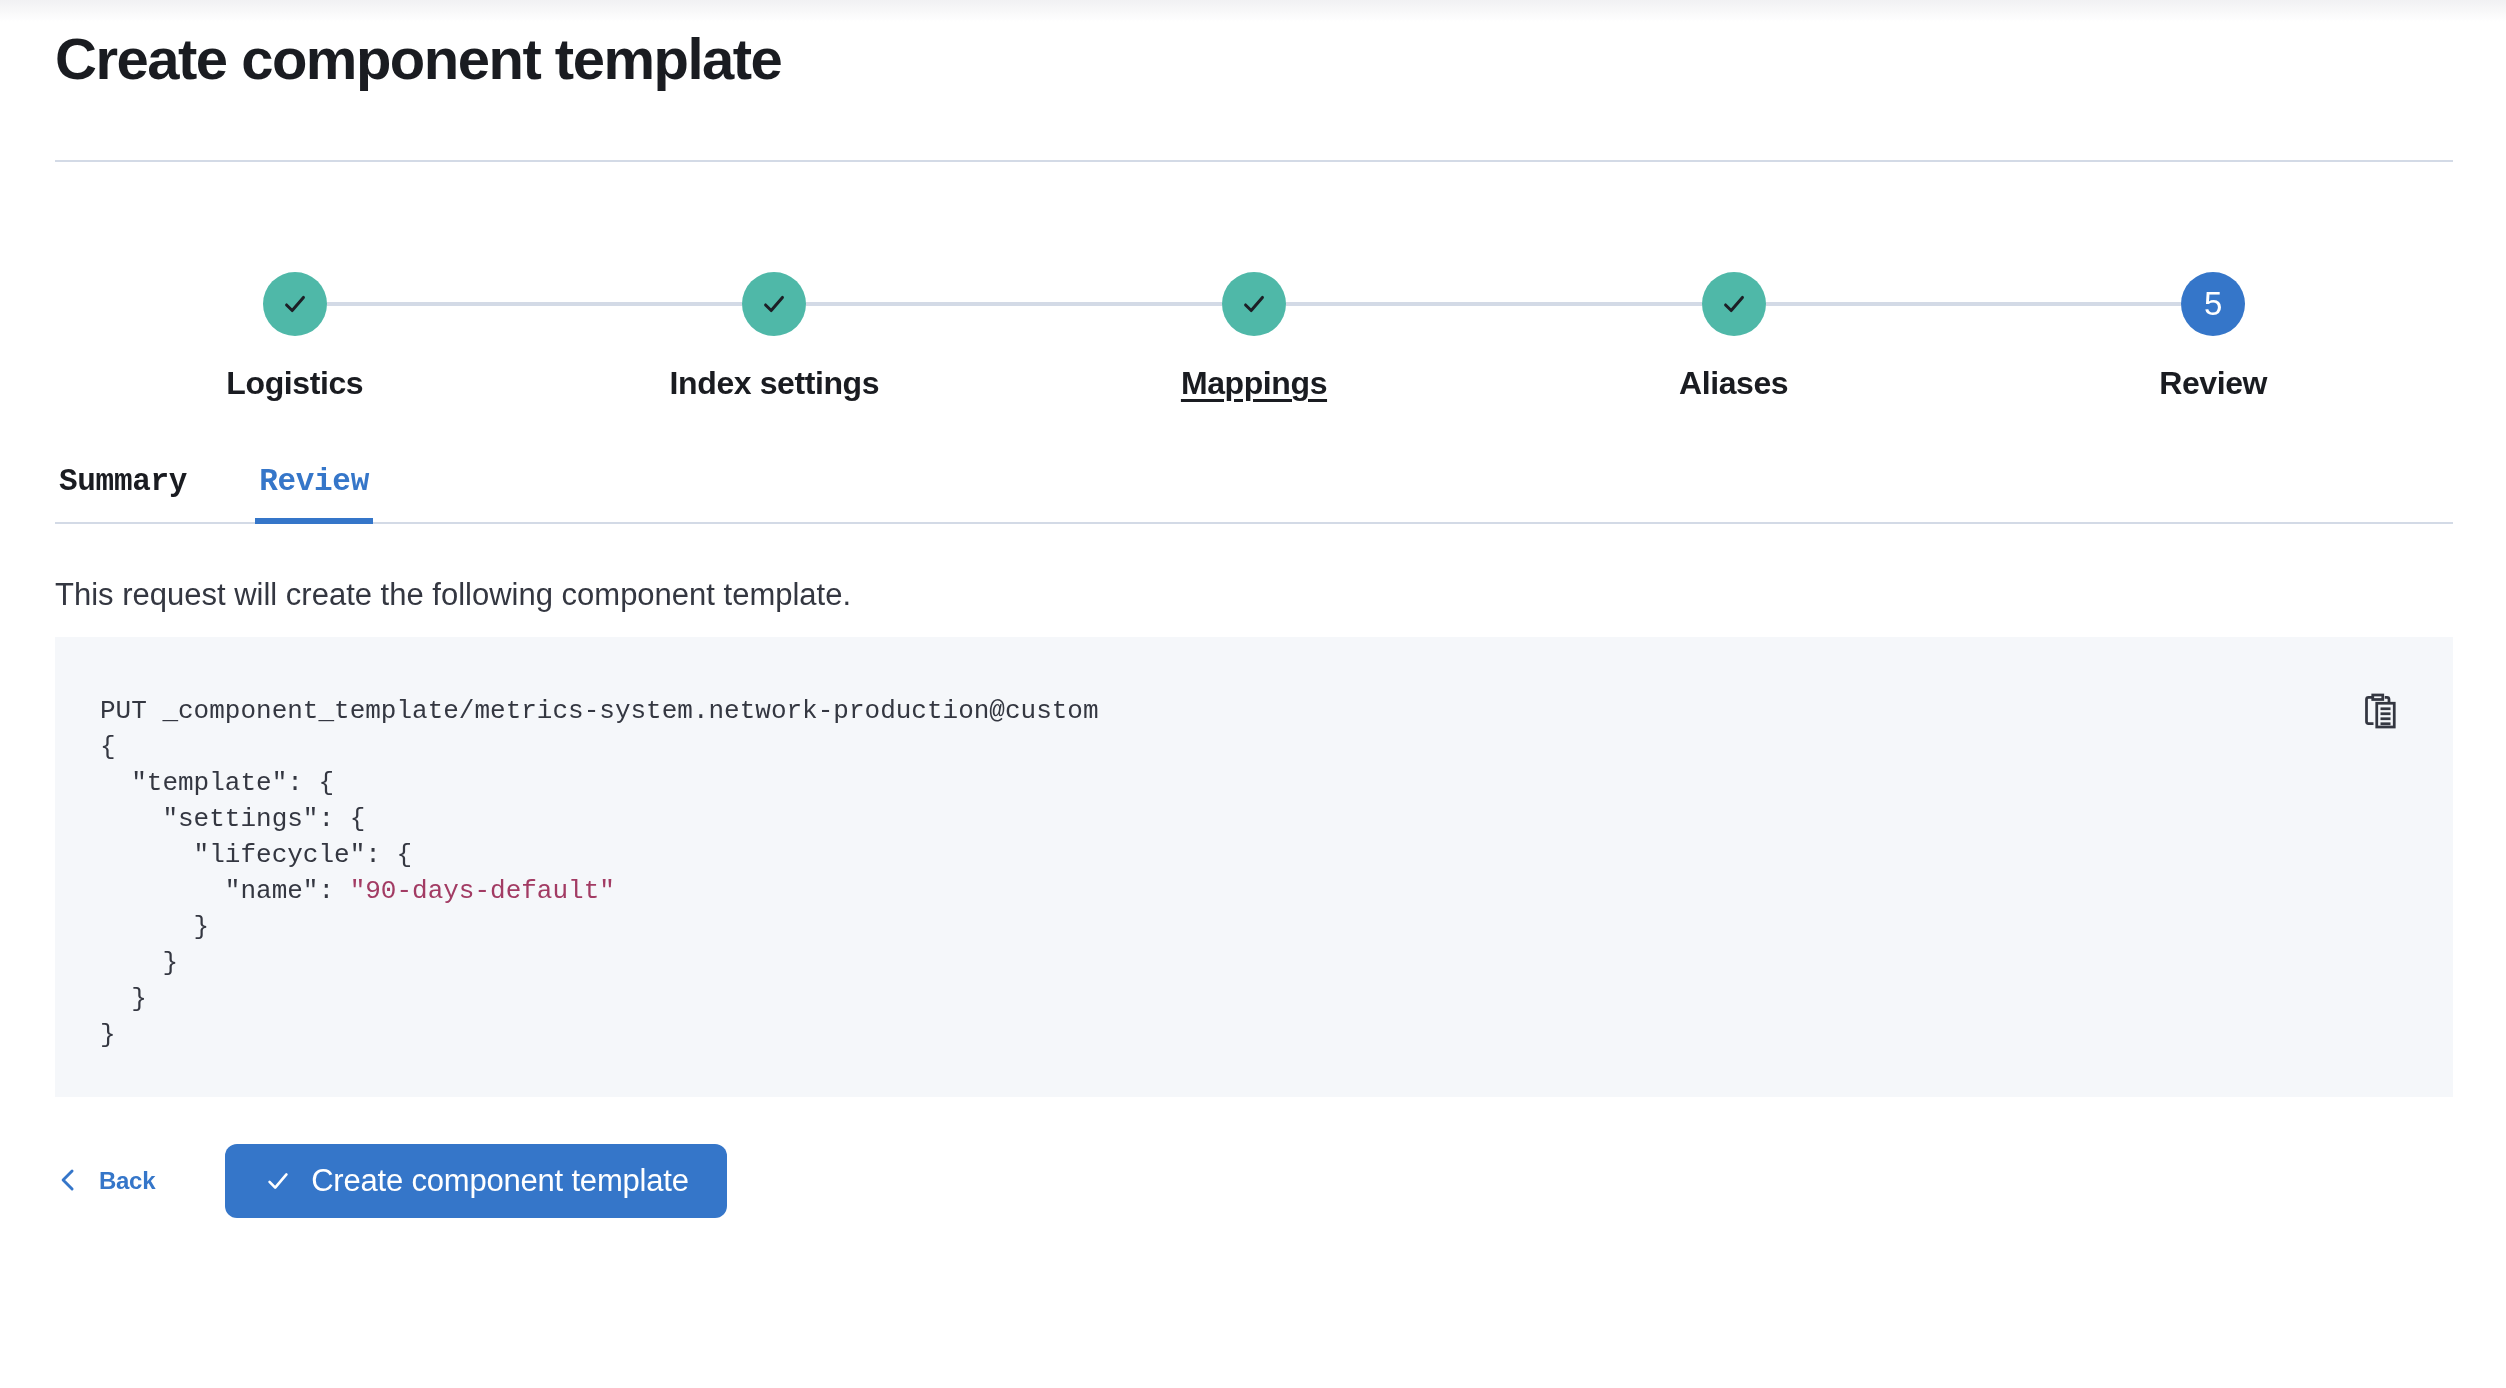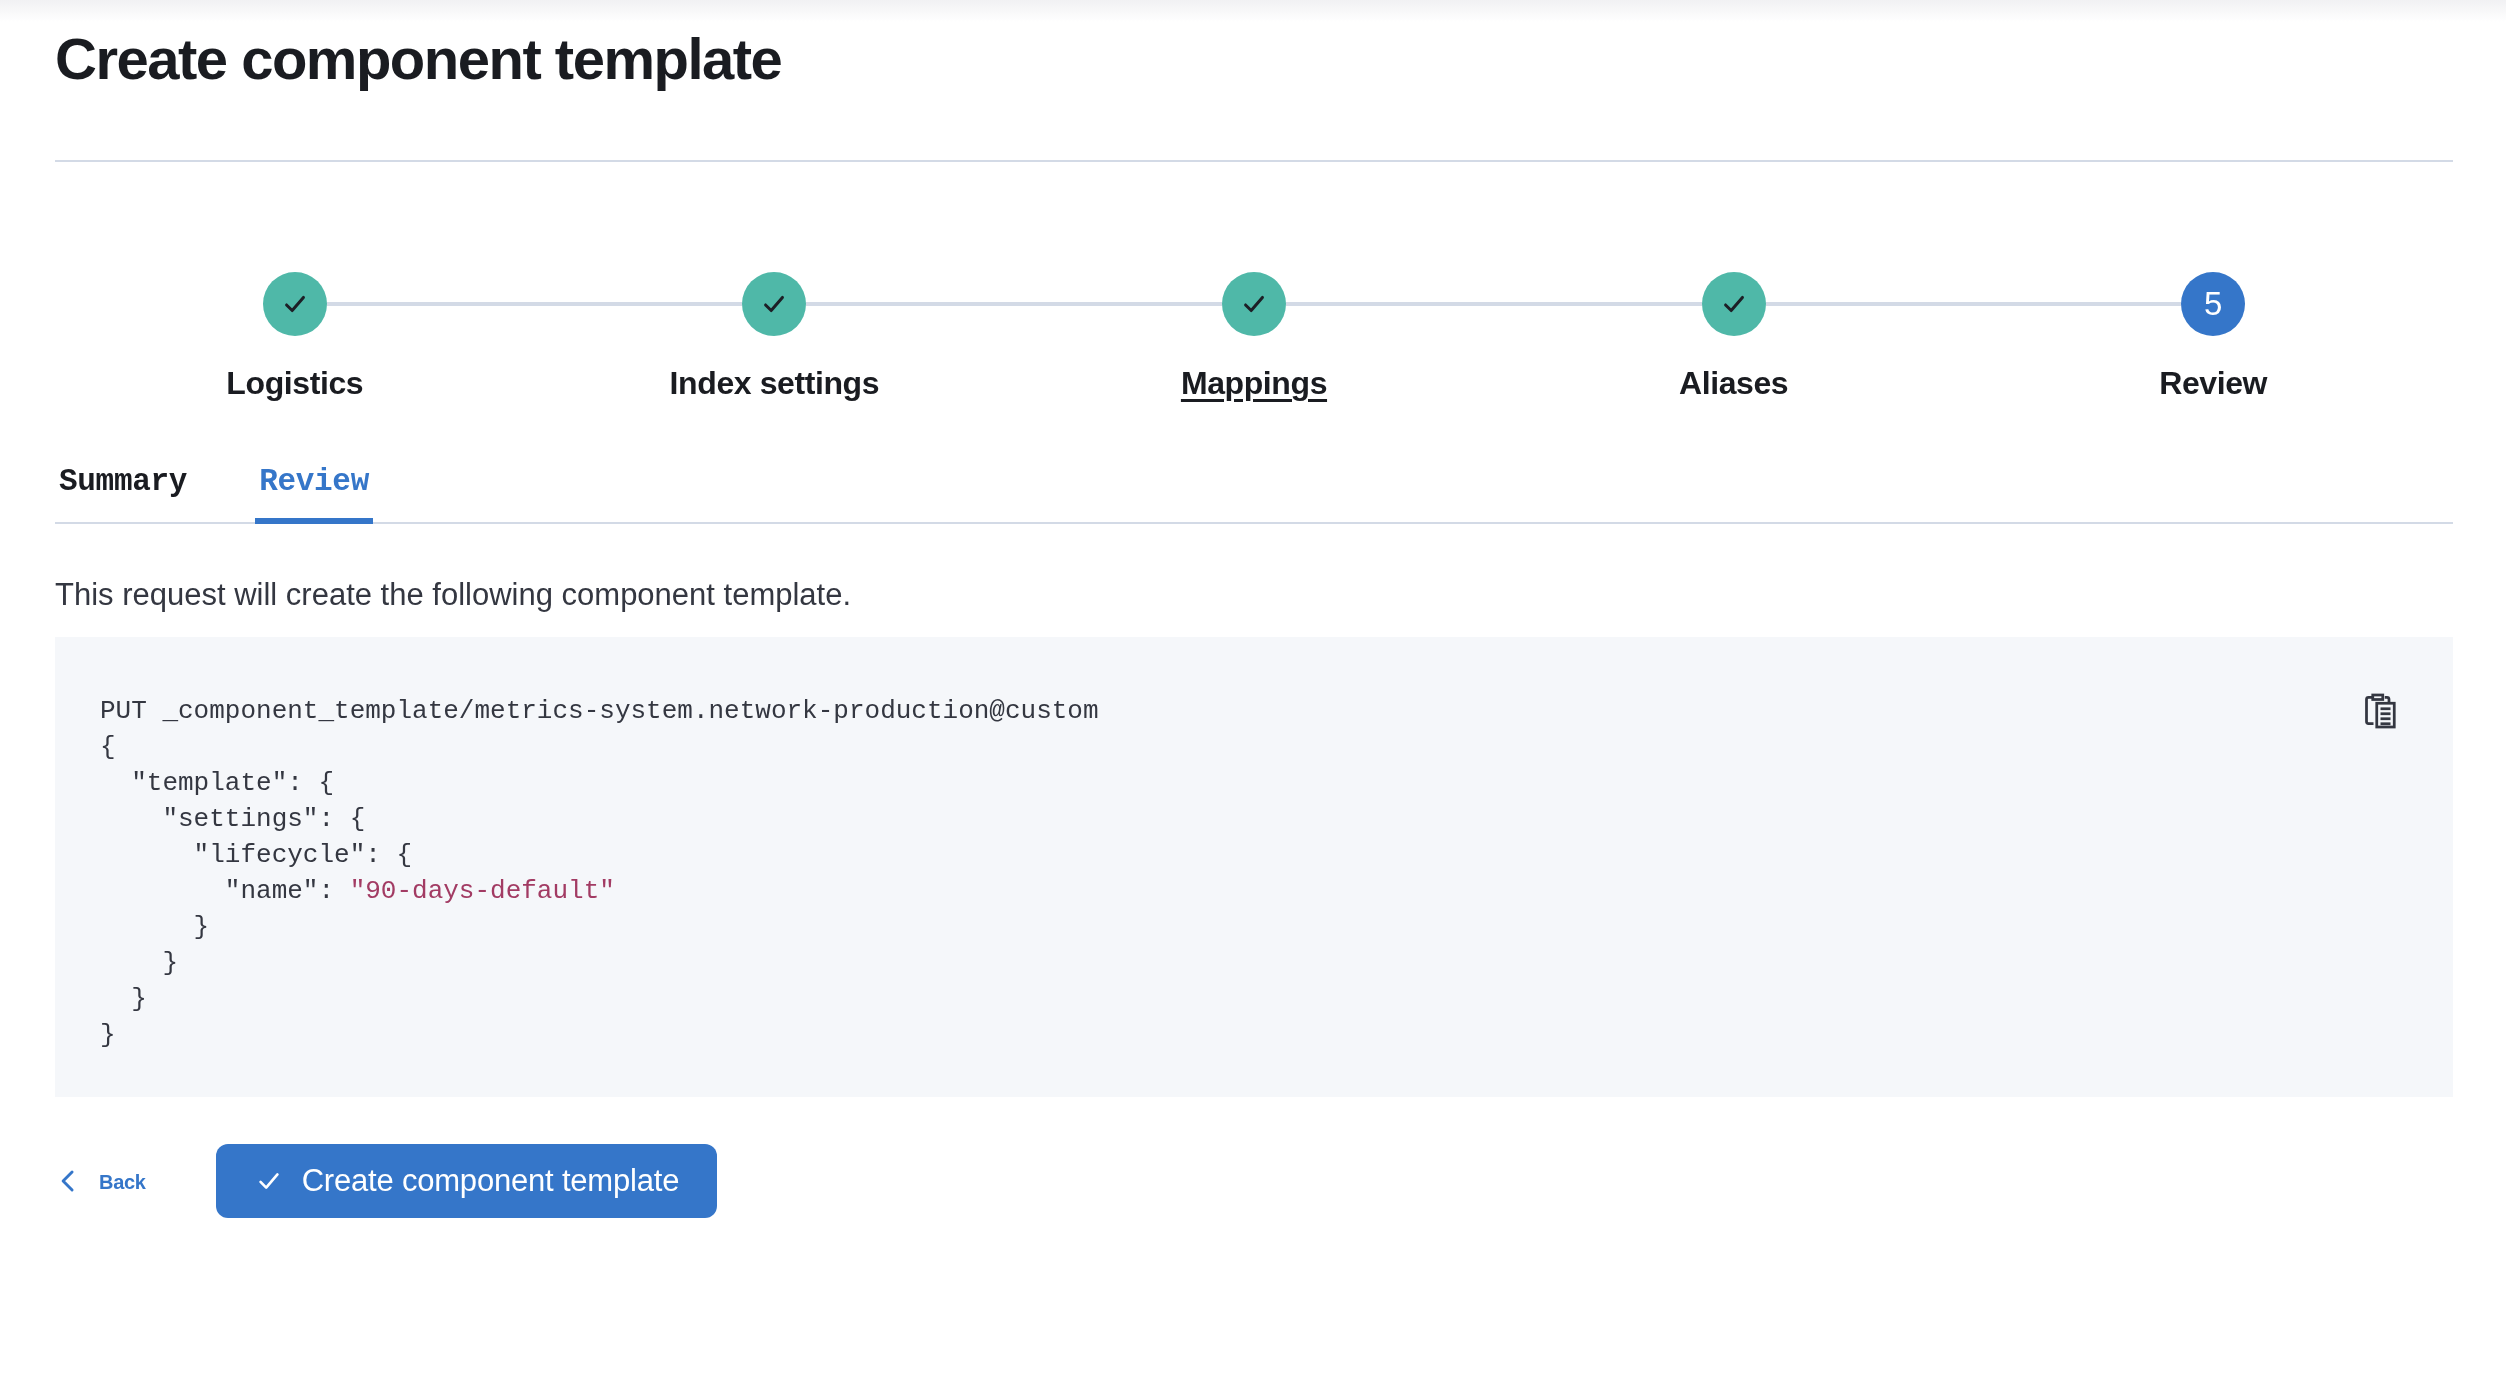--- a/index.html
+++ b/index.html
@@ -138,23 +138,23 @@
     color: var(--text);
   }
 
   
   .footer {
     margin-top: 47px;
     display: flex; align-items: center; gap: 70px;
   }
   .back-link {
     background: none; border: none; cursor: pointer;
-    display: flex; align-items: flex-end; gap: 18px;
+    display: flex; align-items: flex-start; gap: 18px;
     font-family: inherit;
-    font-size: 20px; font-weight: 600; letter-spacing: -0.3px;
+    font-size: 24px; font-weight: 600; letter-spacing: -0.3px;
     color: var(--primary);
   }
   .create-button {
     background: var(--primary);
     border: none; cursor: pointer;
     border-radius: 12px;
     height: 74px;
     padding: 0 38px;
     display: flex; align-items: center; gap: 18px;
     font-family: inherit;

